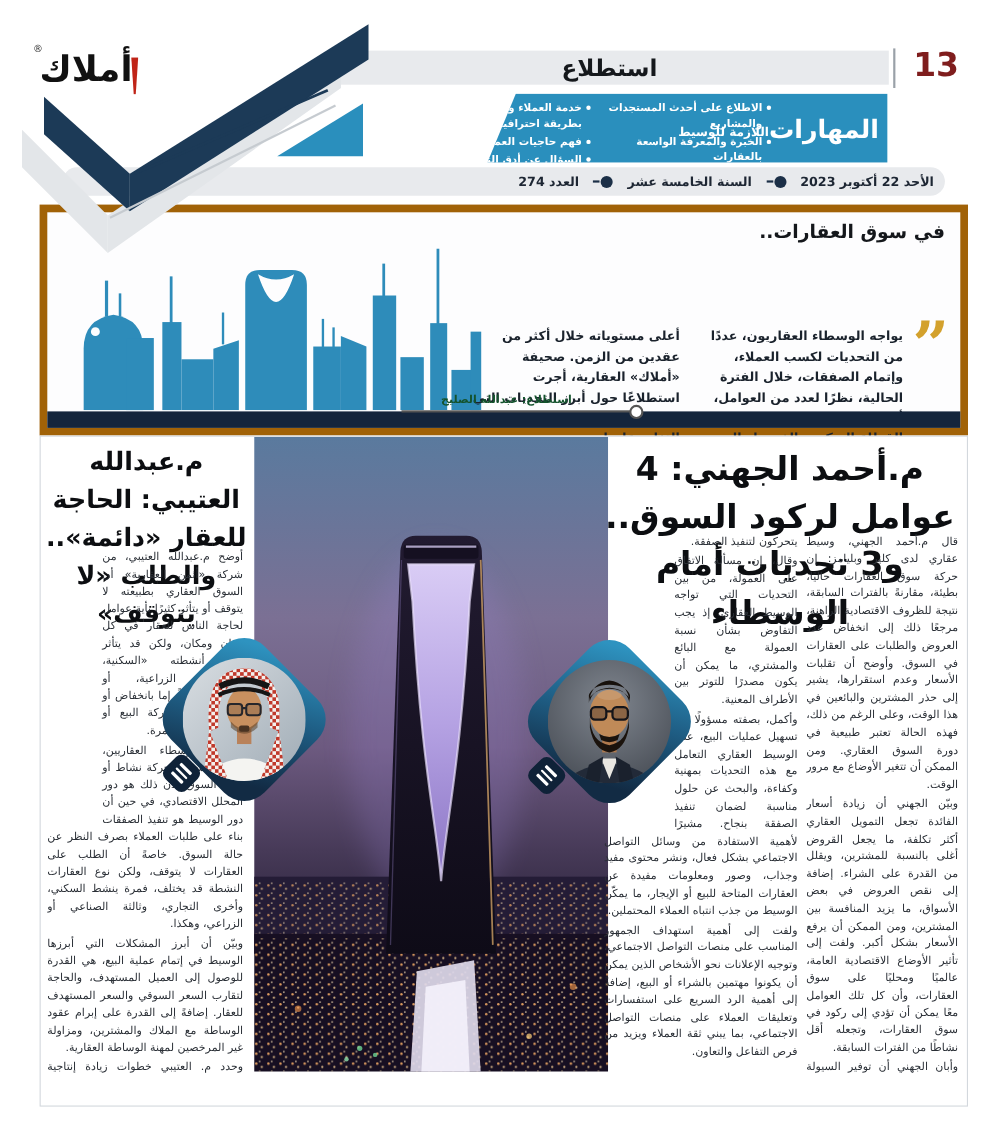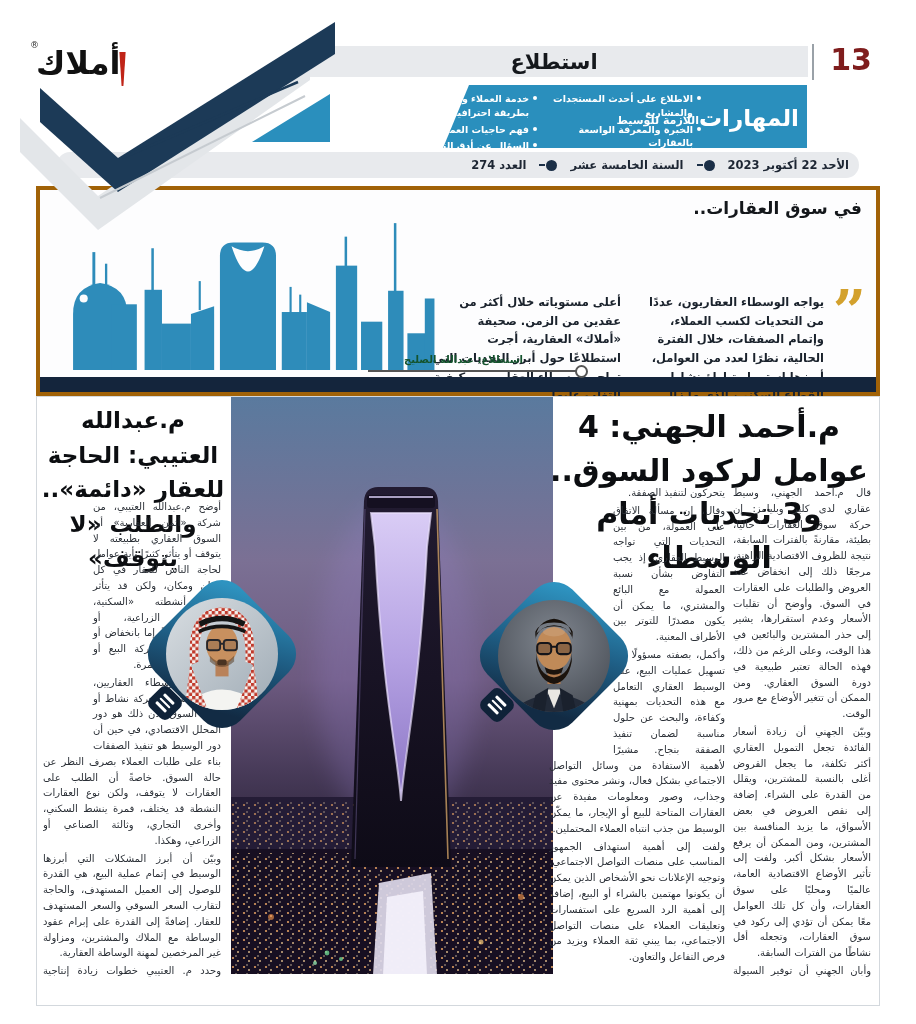--- a/index.html
+++ b/index.html
@@ -30,21 +30,21 @@
   .skill-item{display:flex;align-items:flex-start;gap:4px;font-size:9.5px;font-weight:700;line-height:1.45;}
   .dot{flex:0 0 auto;width:4px;height:4px;border-radius:50%;background:#fff;margin-top:4px;}
   
   .dateline{position:absolute;left:57px;top:152px;width:802px;height:26px;background:#e8eaed;border-radius:13px;z-index:2;
     display:flex;align-items:center;direction:rtl;padding-right:10px;gap:13px;box-sizing:border-box;}
   .dateline .dtxt{font-size:11.5px;font-weight:700;color:#1d2633;}
   .dl-icon{display:flex;align-items:center;}
   .dl-icon .c{width:11px;height:11px;border-radius:50%;background:#1b2f47;}
   .dl-icon .d{width:6px;height:2.5px;background:#1b2f47;margin-right:1px;}
   
-  .feature{position:absolute;left:36px;top:186px;width:844px;height:210px;background:#fdfdfe;border:4px solid #a16207;box-sizing:border-box;z-index:1;}
+  .feature{position:absolute;left:36px;top:186px;width:844px;height:210px;background:#fdfdfe;border:7px solid #a16207;box-sizing:border-box;z-index:1;}
   .kicker{position:absolute;right:14px;top:8px;font-size:17px;font-weight:900;color:#14171b;}
   .headline{position:absolute;right:13px;top:30px;font-size:39px;font-weight:900;color:#0b0d10;letter-spacing:-1px;white-space:nowrap;}
   .skyline{position:absolute;left:6px;top:8px;width:402px;height:172px;}
   .navy-bar{position:absolute;left:0;bottom:0;width:100%;height:15px;background:#14253c;}
   .quote-glyph{position:absolute;right:10px;top:92px;font-size:58px;font-weight:900;color:#d3a12d;line-height:1;font-family:"DejaVu Serif",serif;}
   .intro{position:absolute;right:52px;top:103px;width:392px;display:flex;direction:rtl;gap:14px;}
   .intro .icol{width:189px;font-size:11.5px;font-weight:700;line-height:1.62;color:#1a222c;text-align:right;}
   .byline{position:absolute;right:292px;top:158px;width:180px;text-align:left;z-index:2;}
   .byline .btxt{font-size:10px;font-weight:900;color:#14532d;white-space:nowrap;}
   .byline .bline{position:absolute;left:-36px;right:6px;top:22px;height:2px;background:#555;}

